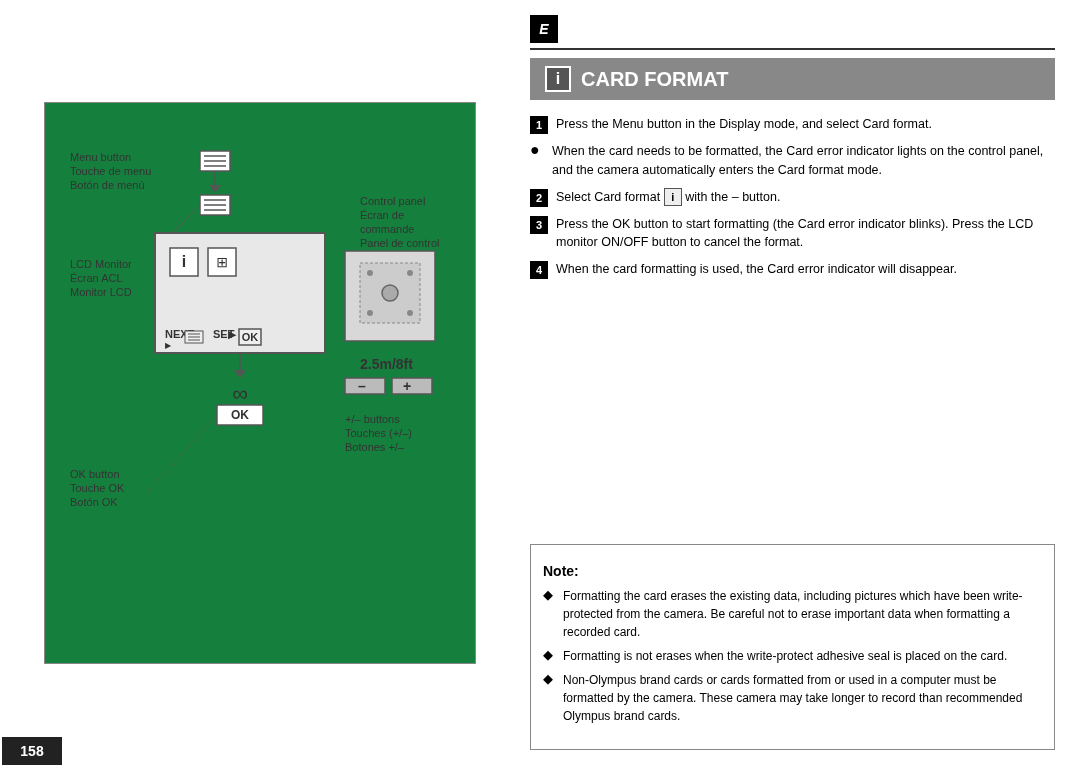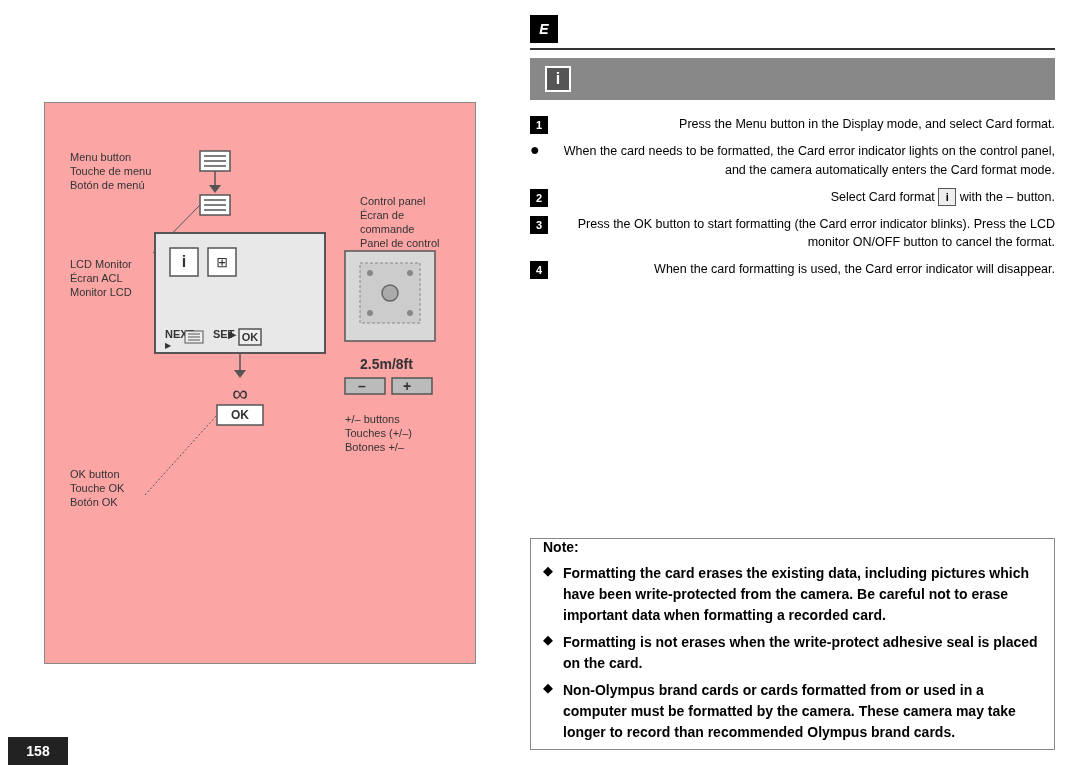--- a/index.html
+++ b/index.html
@@ -34,28 +34,28 @@
       padding: 20px;
       position: relative;
     }
 
     .diagram-box {
       border: 1.5px solid #888;
       width: 432px;
       min-height: 560px;
       position: relative;
       padding: 20px;
-      background: #fca5a5;
+      background: #15803d;
     }
 
     
     .page-number {
       position: absolute;
       bottom: 0;
-      left: 8px;
+      left: 2px;
       background: #222;
       color: #fff;
       width: 60px;
       height: 28px;
       display: flex;
       align-items: center;
       justify-content: center;
       font-weight: bold;
       font-size: 14px;
     }
@@ -144,40 +144,39 @@
       color: #000;
       font-size: 16px;
       min-width: 14px;
       margin-top: -1px;
     }
 
     .step-text {
       font-size: 12.5px;
       line-height: 1.5;
       flex: 1;
-      text-align: right;
     }
 
     .inline-icon {
       border: 1.5px solid #555;
       width: 18px;
       height: 18px;
       display: inline-flex;
       align-items: center;
       justify-content: center;
       font-size: 11px;
       vertical-align: middle;
       font-weight: bold;
       background: #eee;
     }
 
     
     .note-section {
       border: 1.5px solid #888;
-      padding: 0 12px;
+      padding: 18px 12px;
       margin-top: 22px;
     }
 
     .note-title {
       font-weight: bold;
       font-size: 14px;
       margin-bottom: 8px;
     }
 
     .note-bullet {
@@ -187,23 +186,23 @@
       margin-bottom: 6px;
       align-items: flex-start;
     }
 
     .note-diamond {
       font-size: 13px;
       min-width: 14px;
     }
 
     .note-text {
-      font-size: 14px;
+      font-size: 12px;
       line-height: 1.5;
-      font-weight: bold;
+      font-weight: normal;
     }
 
     
     .diagram-svg-container {
       position: relative;
       width: 100%;
       height: 520px;
     }
 
   </style>
@@ -316,20 +315,21 @@
     <div class="e-tab">
       <span>E</span>
     </div>
 
     <hr style="border: none; border-top: 2px solid #333; margin-bottom: 8px;">
 
     <div class="title-bar">
       <div class="title-icon">
         <span>i</span>
       </div>
+      <span>CARD FORMAT</span>
     </div>
 
     <div class="steps-section">
 
       <div class="step-row">
         <div class="step-num">1</div>
         <div class="step-text">Press the Menu button in the Display mode, and select Card format.</div>
       </div>
 
       <div class="step-row">

